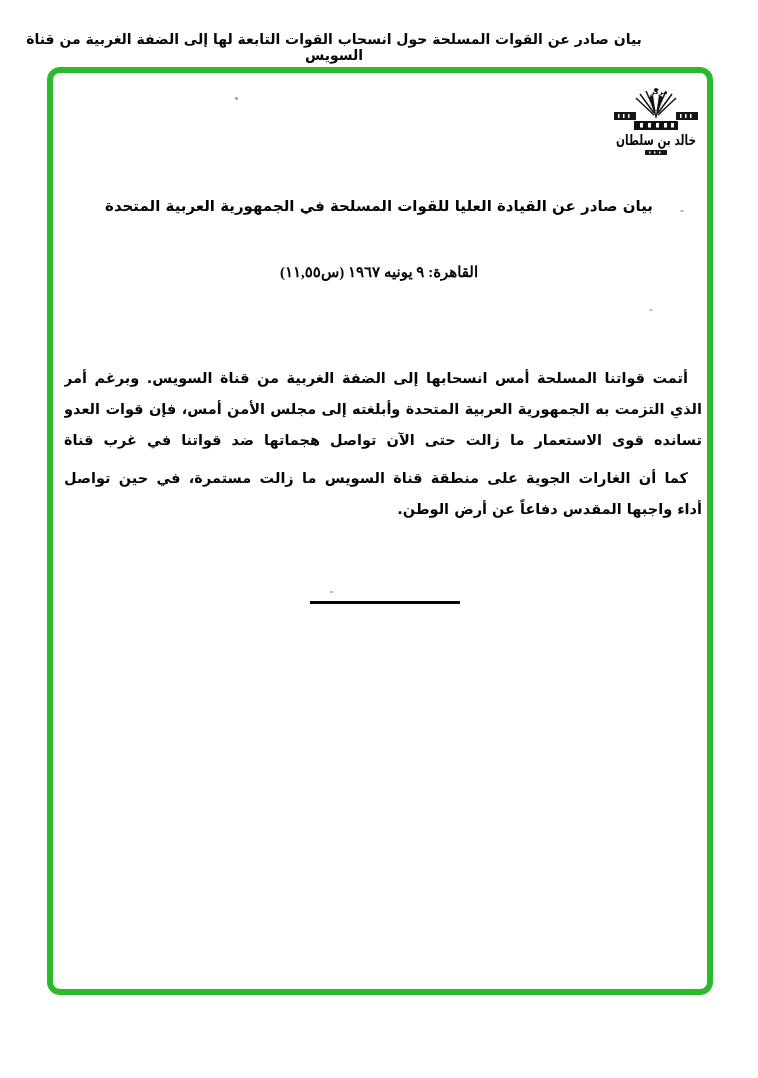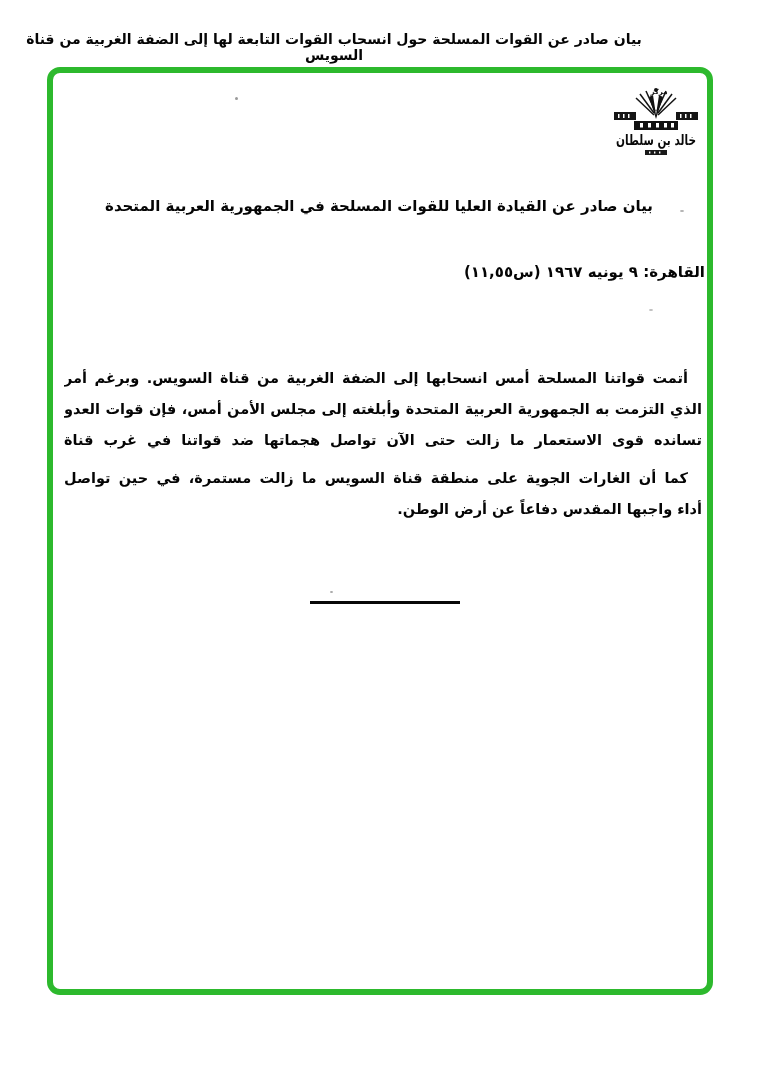--- a/index.html
+++ b/index.html
@@ -19,22 +19,22 @@
   }
   .stamp{position:absolute;left:612px;top:85px;width:88px;height:78px;}
   .stamp svg{display:block;width:88px;height:78px;}
   .st-top{font:bold 7px "DejaVu Sans",sans-serif;fill:#141414;}
   .st-main{font:bold 14px "DejaVu Sans",sans-serif;fill:#0a0a0a;direction:rtl;}
   .heading{
     position:absolute;left:53px;top:172px;width:652px;text-align:center;
     font-size:15px;font-weight:bold;line-height:31px;margin-top:19px;
   }
   .datelines{
-    position:absolute;left:53px;top:257px;width:652px;text-align:right;
-    font-size:15px;font-weight:bold;line-height:31px;
+    position:absolute;left:53px;top:257px;width:652px;text-align:center;
+    font-size:15px;font-weight:bold;line-height:31px;font-family:Liberation Serif, serif;
   }
   .para{
     position:absolute;left:64px;width:638px;
     font-size:14.5px;font-weight:bold;line-height:31px;
   }
   .para1{top:363px;}
   .para2{top:463px;}
   .pline{
     direction:rtl;text-align:justify;text-align-last:justify;
     white-space:normal;overflow:hidden;height:31px;

